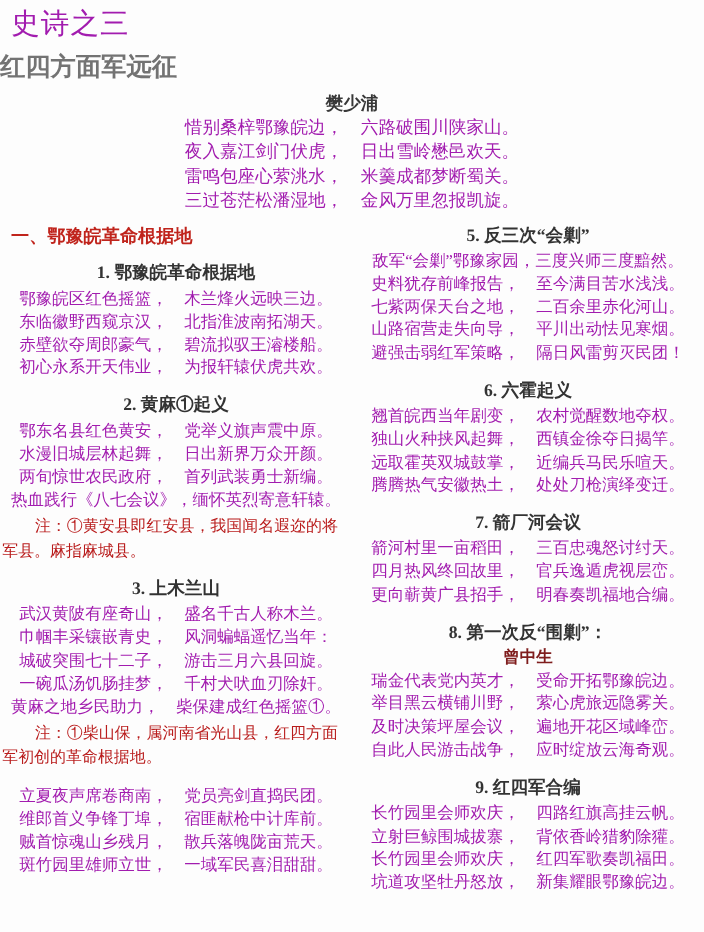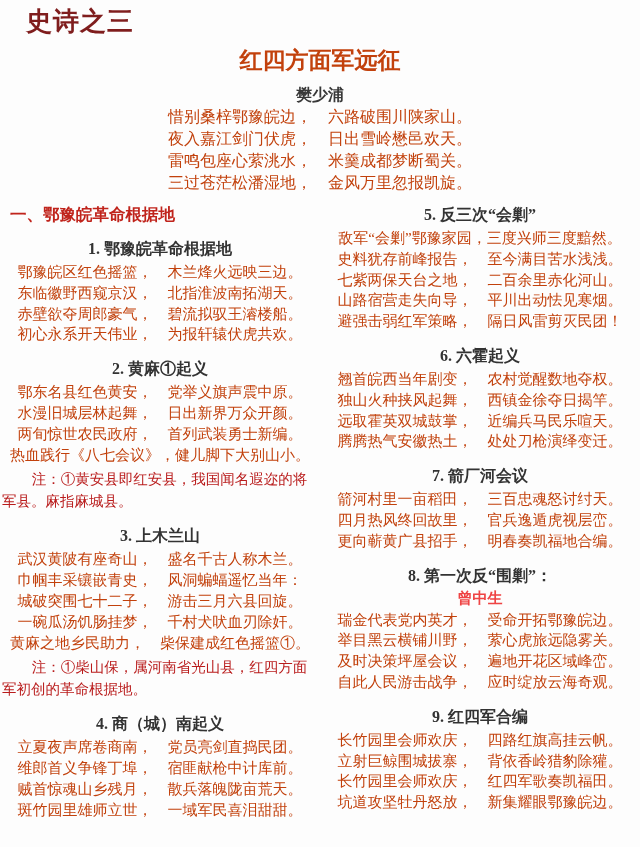--- a/index.html
+++ b/index.html
@@ -8,52 +8,51 @@
     height: 847px;
     background: #fdfdfd;
     color: #3d3d3d;
     font-family: "Liberation Serif", "DejaVu Serif", serif;
     overflow: hidden;
   }
   .corner-label {
     padding: 8px 0 0 10px;
     font-size: 26px;
     line-height: 28px;
-    font-weight: bold;
-    color: #7f1d1d;
+    font-weight: normal;
+    color: #a21caf;
     letter-spacing: 1px;
-    margin-left: 16px;
   }
   .page-title {
     margin-top: 12px;
-    text-align: center;
+    text-align: left;
     font-size: 23px;
     line-height: 25px;
     font-weight: bold;
-    color: #c2410c;
+    color: #737373;
   }
   .author {
     margin-top: 13px;
     text-align: center;
     font-size: 16px;
     line-height: 17px;
     font-weight: bold;
     color: #383838;
   }
   .intro { margin-top: 3px; }
   .intro .poem-line {
     font-size: 16px;
     line-height: 22px;
   }
   .poem-line {
     text-align: center;
     font-size: 15px;
     line-height: 20.8px;
     white-space: nowrap;
-    color: #c2410c;
+    color: #a21caf;
   }
   .columns {
     display: flex;
     margin-top: 11px;
     justify-content: flex-end;
   }
   .col { width: 320px; flex: 0 0 320px; }
   .section-heading {
     margin-left: 10px;
     font-size: 16.5px;
@@ -70,21 +69,21 @@
     font-weight: bold;
     color: #333;
     margin-bottom: 3px;
     white-space: nowrap;
   }
   .poem-subtitle {
     text-align: center;
     font-size: 15px;
     line-height: 19px;
     font-weight: bold;
-    color: #ef4444;
+    color: #7f1d1d;
     margin-bottom: 2px;
   }
   .poem-note {
     margin-top: 4px;
     padding: 0 4px 0 2px;
     font-size: 14.5px;
     line-height: 21.5px;
     font-weight: normal;
     color: #b91c1c;
     text-indent: 2.05em;
@@ -118,36 +117,35 @@
       <div class="poem-line">东临徽野西窥京汉，　北指淮波南拓湖天。</div>
       <div class="poem-line">赤壁欲夺周郎豪气，　碧流拟驭王濬楼船。</div>
       <div class="poem-line">初心永系开天伟业，　为报轩辕伏虎共欢。</div>
     </div>
 
     <div class="poem">
       <div class="poem-title">2. 黄麻①起义</div>
       <div class="poem-line">鄂东名县红色黄安，　党举义旗声震中原。</div>
       <div class="poem-line">水漫旧城层林起舞，　日出新界万众开颜。</div>
       <div class="poem-line">两旬惊世农民政府，　首列武装勇士新编。</div>
-      <div class="poem-line">热血践行《八七会议》，健儿脚下大别山小。</div>
+      <div class="poem-line">热血践行《八七会议》，缅怀英烈寄意轩辕。</div>
       <div class="poem-note">注：①黄安县即红安县，我国闻名遐迩的将军县。麻指麻城县。</div>
     </div>
 
     <div class="poem">
       <div class="poem-title">3. 上木兰山</div>
       <div class="poem-line">武汉黄陂有座奇山，　盛名千古人称木兰。</div>
       <div class="poem-line">巾帼丰采镶嵌青史，　风洞蝙蝠遥忆当年：</div>
       <div class="poem-line">城破突围七十二子，　游击三月六县回旋。</div>
       <div class="poem-line">一碗瓜汤饥肠挂梦，　千村犬吠血刃除奸。</div>
       <div class="poem-line">黄麻之地乡民助力，　柴保建成红色摇篮①。</div>
       <div class="poem-note">注：①柴山保，属河南省光山县，红四方面军初创的革命根据地。</div>
     </div>
 
     <div class="poem">
-      <div class="poem-title">4. 商（城）南起义</div>
       <div class="poem-line">立夏夜声席卷商南，　党员亮剑直捣民团。</div>
       <div class="poem-line">维郎首义争锋丁埠，　宿匪献枪中计库前。</div>
       <div class="poem-line">贼首惊魂山乡残月，　散兵落魄陇亩荒天。</div>
       <div class="poem-line">斑竹园里雄师立世，　一域军民喜泪甜甜。</div>
     </div>
 
   </div>
 
   <div class="col col-right">
 

